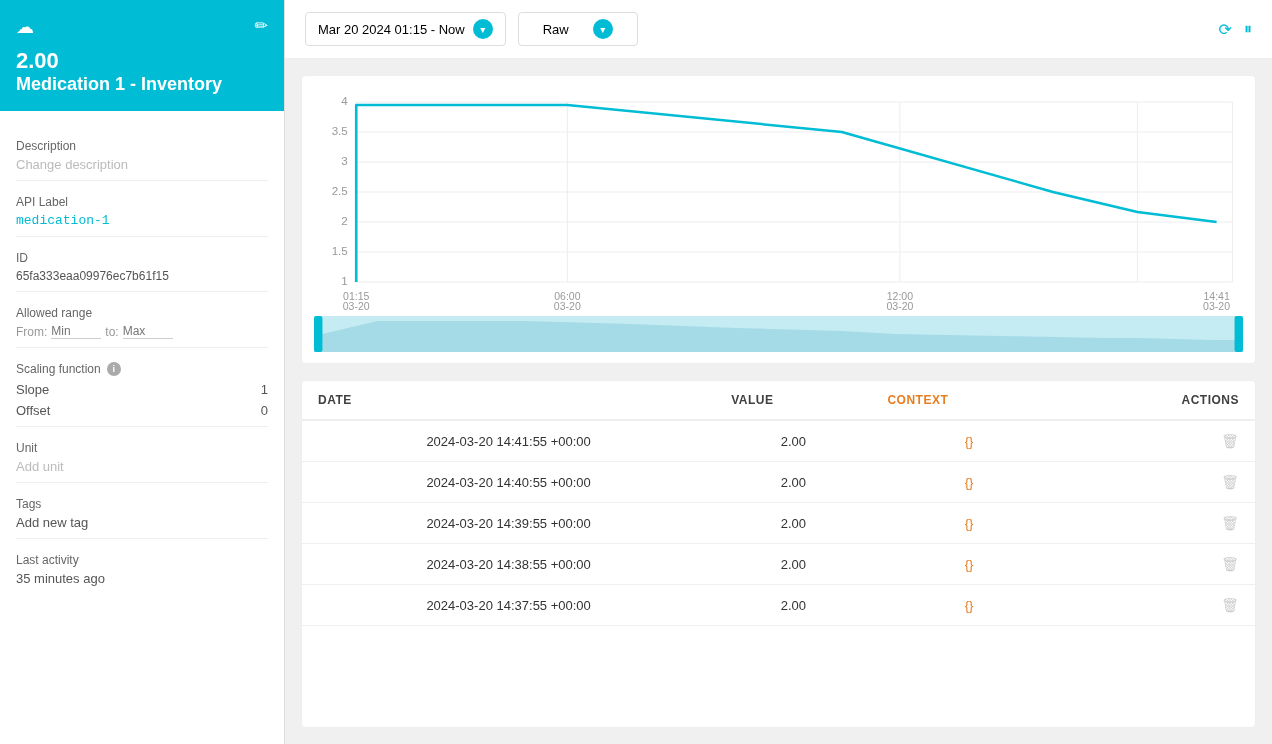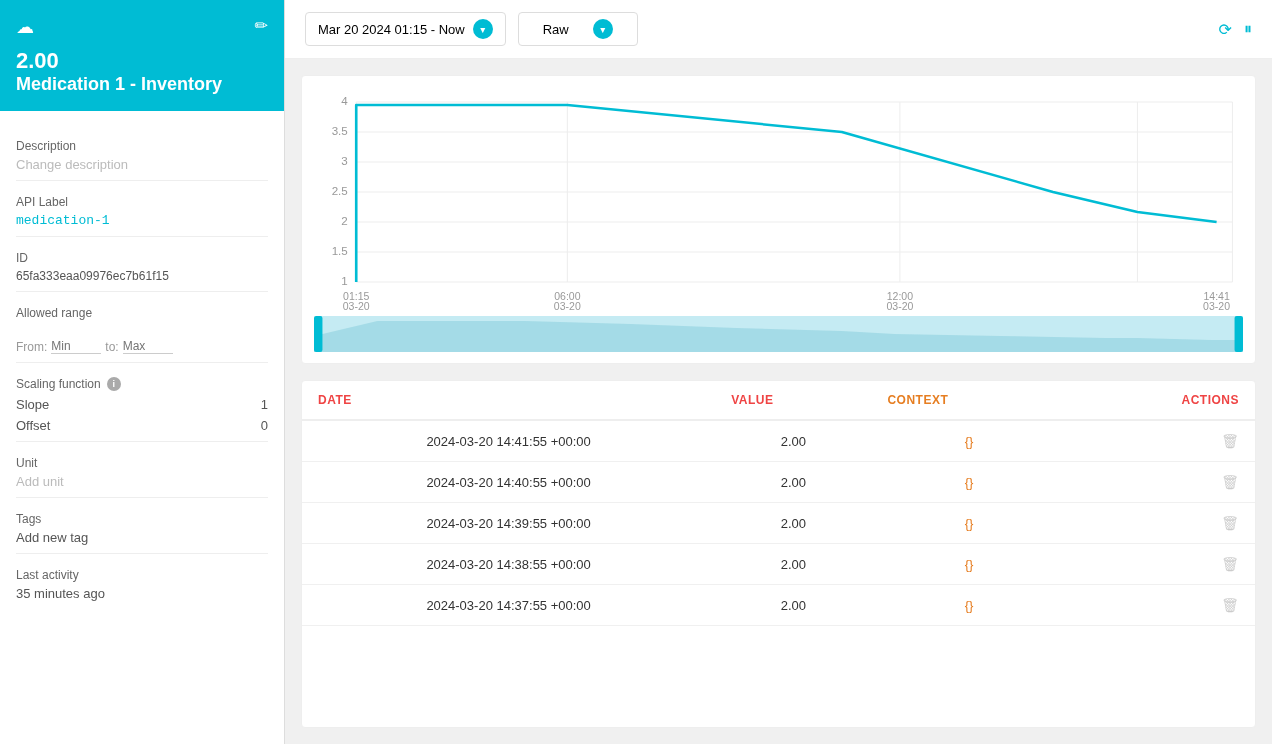--- a/index.html
+++ b/index.html
@@ -62,21 +62,21 @@
       border: none;
       border-top: 1px solid #eee;
       margin: 8px 0 0 0;
     }
     .range-row {
       display: flex;
       align-items: center;
       gap: 4px;
       color: #999;
       font-size: 12px;
-      margin-top: 19px;
+      margin-top: 4px;
     }
     .range-input {
       border: none;
       border-bottom: 1px solid #ccc;
       outline: none;
       width: 50px;
       color: #aaa;
       font-size: 12px;
       background: transparent;
     }
@@ -215,21 +215,21 @@
       border-collapse: collapse;
     }
     thead tr {
       border-bottom: 2px solid #eee;
     }
     thead th {
       padding: 12px 16px;
       text-align: left;
       font-size: 12px;
       font-weight: bold;
-      color: #ef4444;
+      color: #404040;
       letter-spacing: 0.5px;
     }
     thead th:nth-child(3) { color: #e67e22; }
     thead th:last-child { text-align: right; }
     tbody tr {
       border-bottom: 1px solid #f0f0f0;
     }
     tbody td {
       padding: 12px 16px;
       font-size: 13px;

